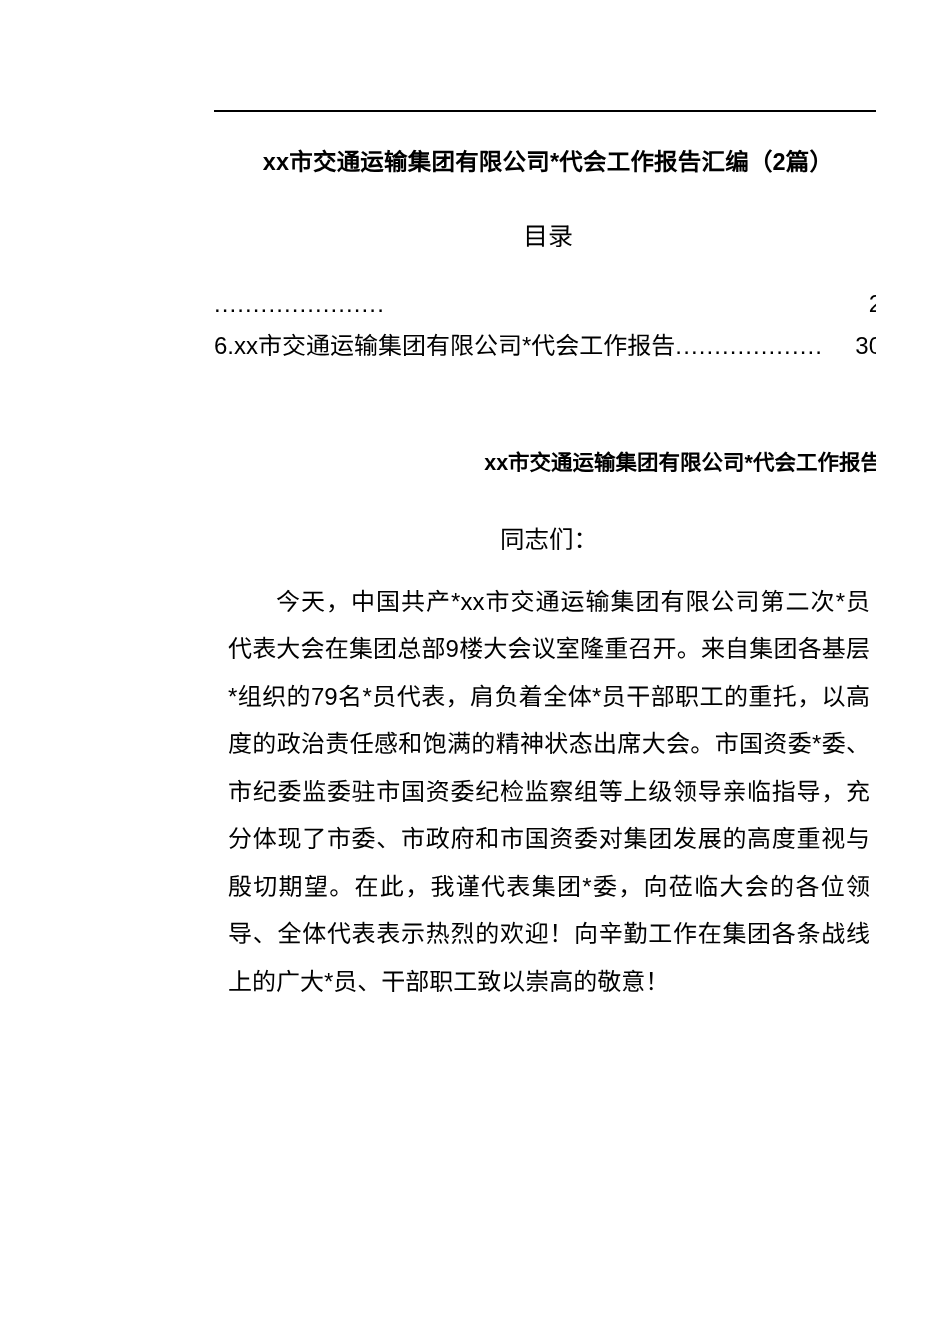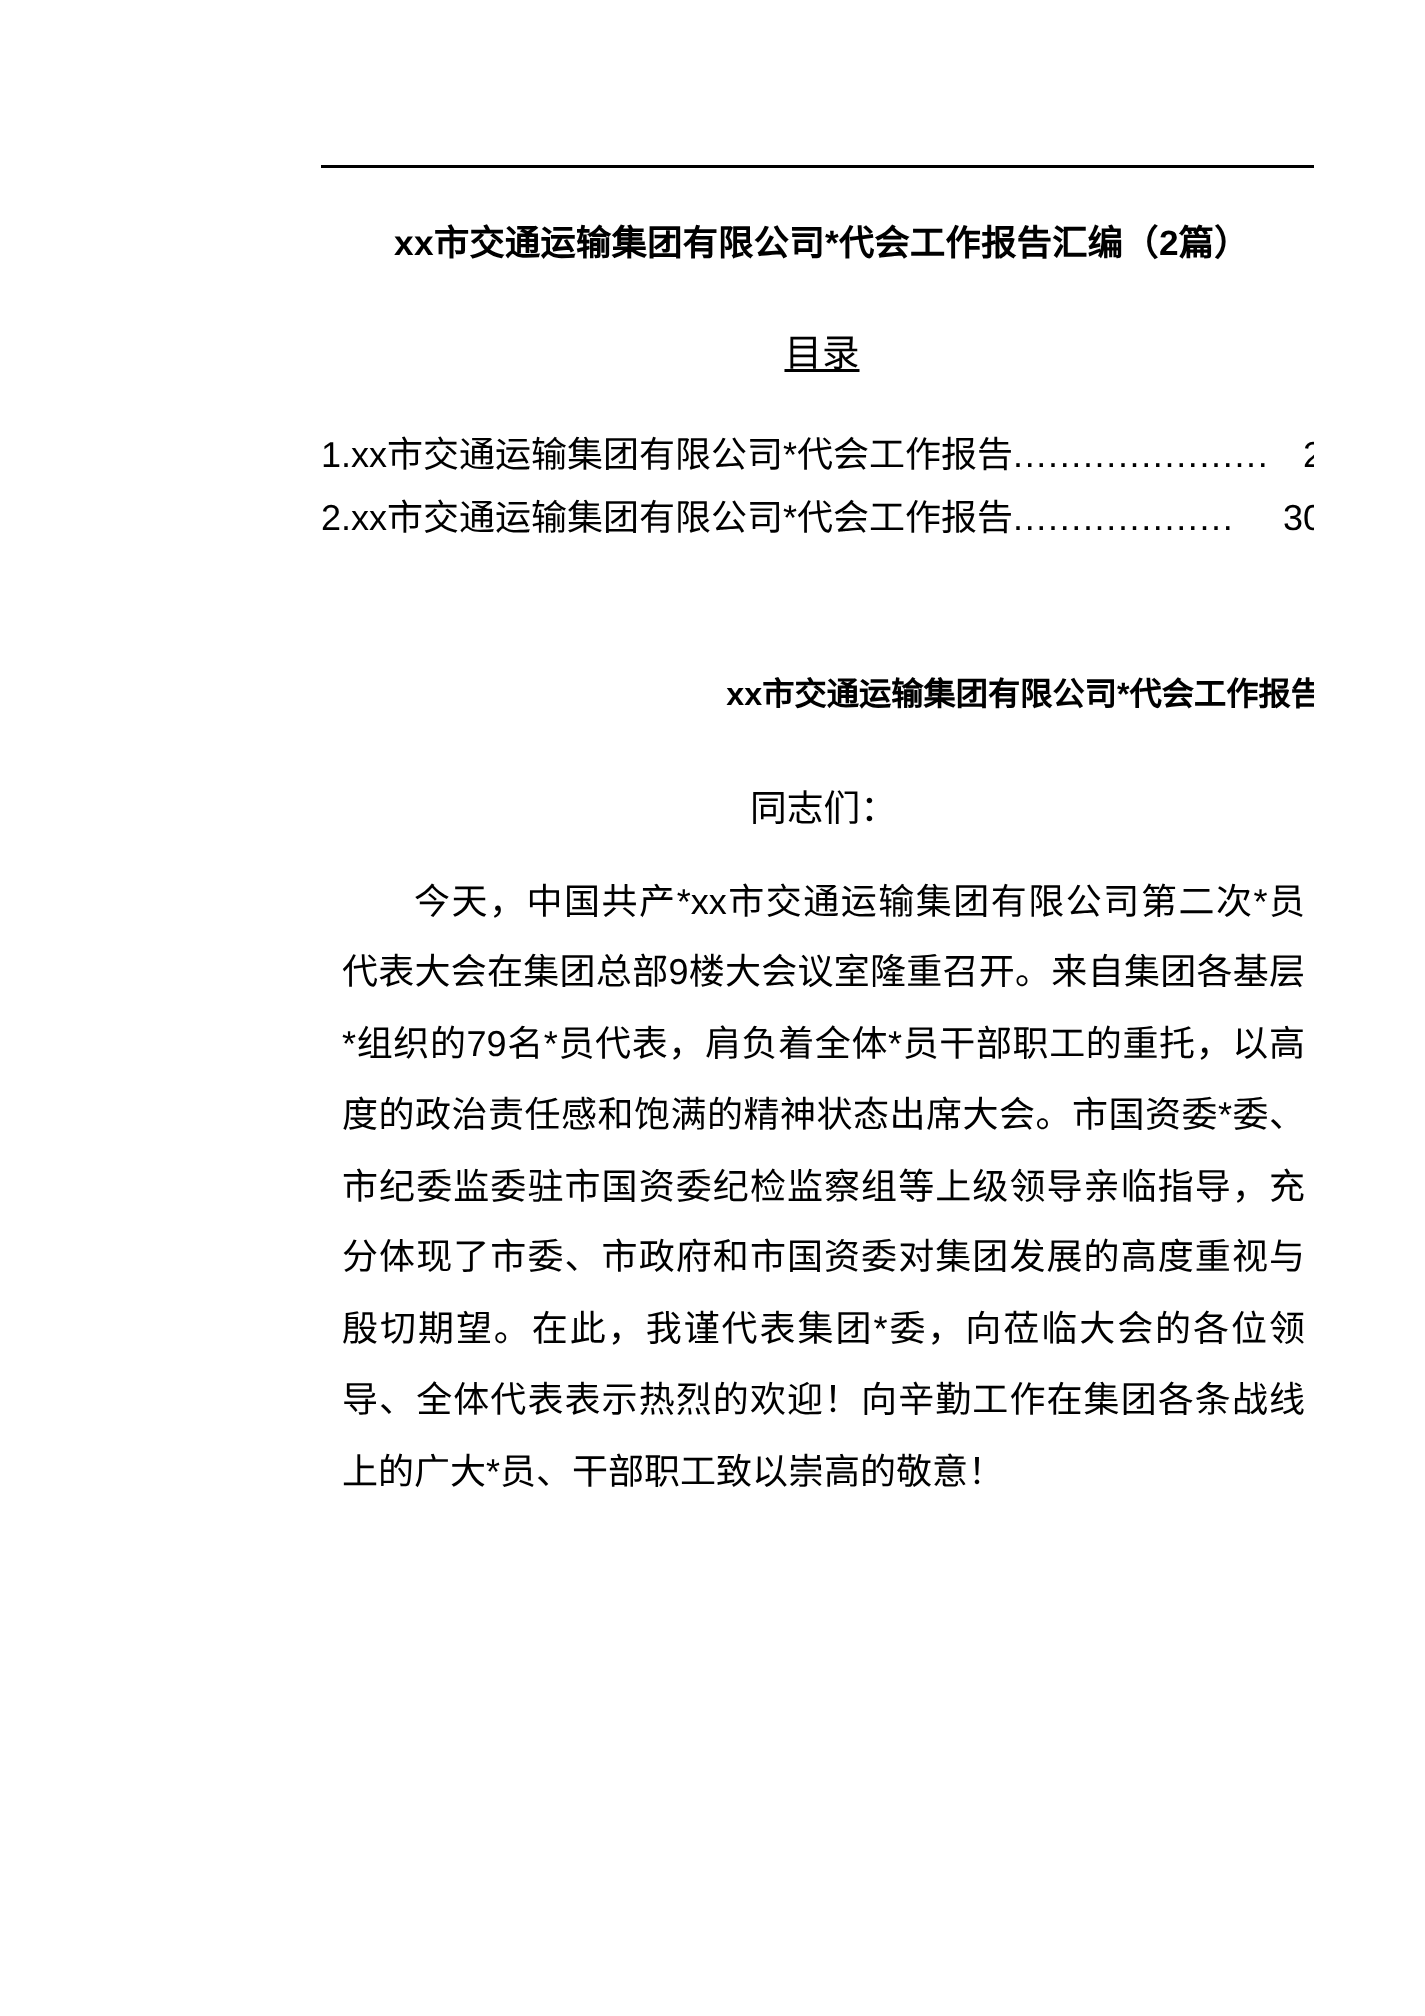--- a/index.html
+++ b/index.html
@@ -50,21 +50,20 @@
   
   .toc-heading {
     position: absolute;
     left: 140px;
     top: 221px;
     width: 668px;
     text-align: center;
     font-size: 25px;
     font-weight: normal;
     line-height: 1.25;
-    text-decoration: underline;
   }
   .toc-list {
     position: absolute;
     left: 140px;
     top: 292px;
     width: 668px;
   }
   .toc-entry {
     display: flex;
     align-items: baseline;
@@ -133,27 +132,26 @@
 
   <div class="header-rule"></div>
 
   <div class="doc-title">xx市交通运输集团有限公司*代会工作报告汇编（2篇）</div>
 
   <div class="toc-heading">目录</div>
 
   <div class="toc-list">
 
     <div class="toc-entry">
-      <span class="toc-label">1.xx市交通运输集团有限公司*代会工作报告</span>
       <span class="toc-dots">......................</span>
       <span class="toc-page">2</span>
     </div>
 
     <div class="toc-entry">
-      <span class="toc-label">2.xx市交通运输集团有限公司*代会工作报告</span>
+      <span class="toc-label">6.xx市交通运输集团有限公司*代会工作报告</span>
       <span class="toc-dots">...................</span>
       <span class="toc-page">30</span>
     </div>
 
   </div>
 
   <div class="section-heading">xx市交通运输集团有限公司*代会工作报告</div>
 
   <div class="body-block">
     <p class="salutation">同志们：</p>

